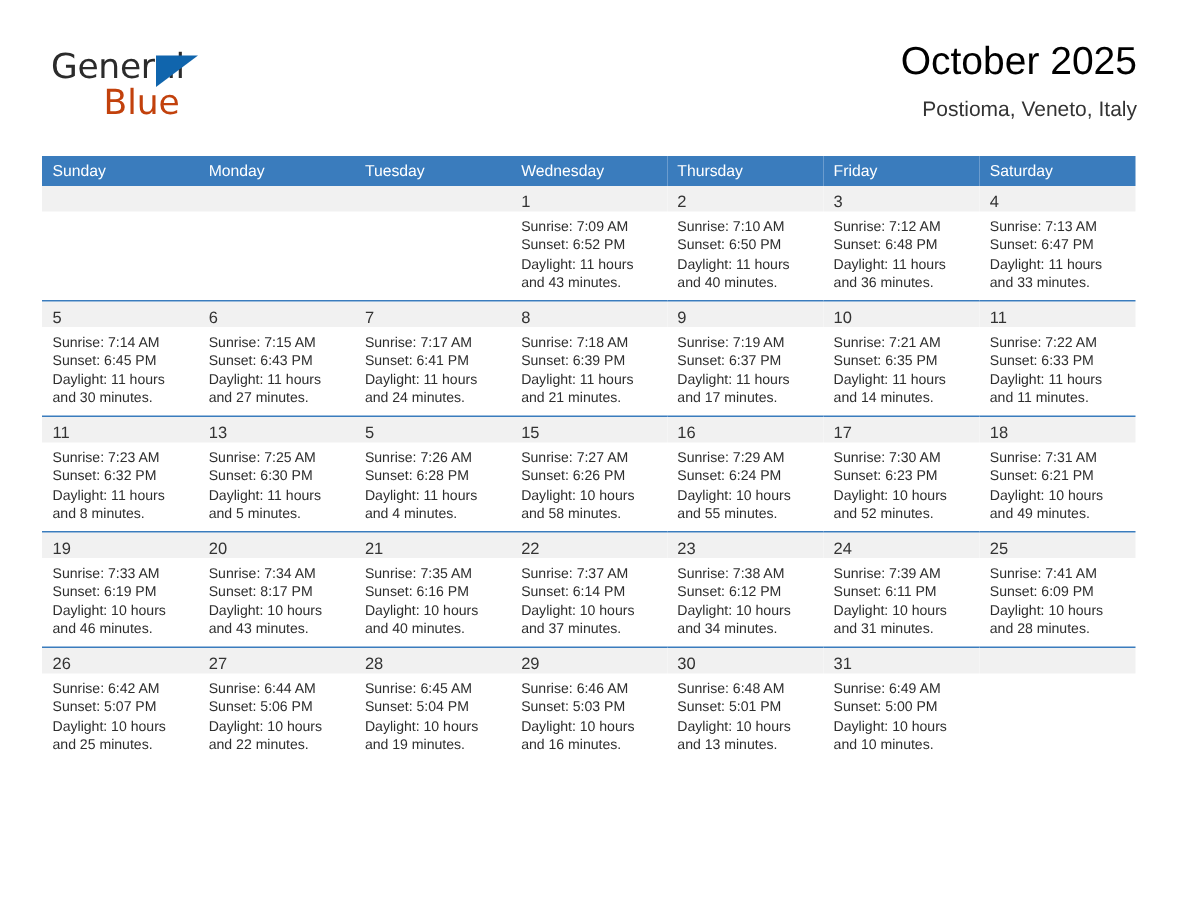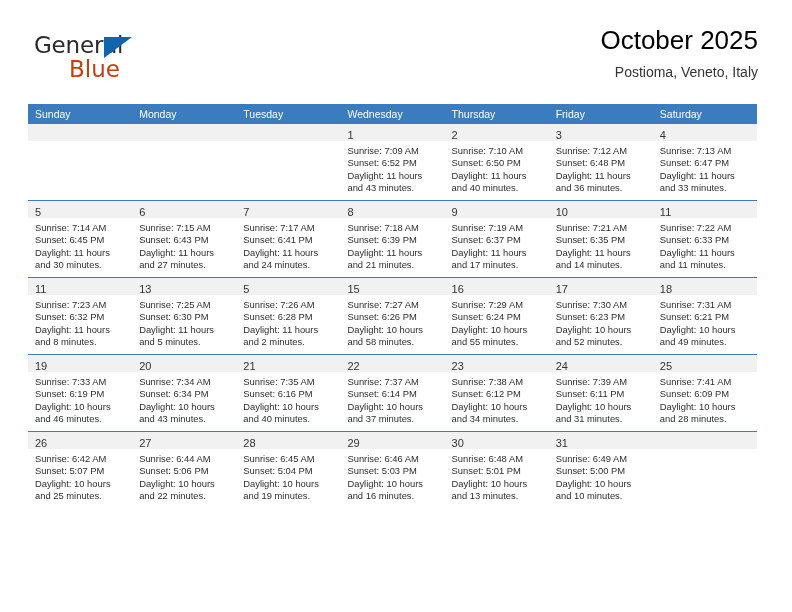--- a/index.html
+++ b/index.html
@@ -305,21 +305,21 @@
               <div class="cell-line">Daylight: 11 hours</div>
               <div class="cell-line">and 5 minutes.</div>
             </div>
           </td>
           <td>
             <div class="daynum-band"><span class="daynum">5</span></div>
             <div class="cell-body">
               <div class="cell-line">Sunrise: 7:26 AM</div>
               <div class="cell-line">Sunset: 6:28 PM</div>
               <div class="cell-line">Daylight: 11 hours</div>
-              <div class="cell-line">and 2 minutes.</div>
+              <div class="cell-line">and 4 minutes.</div>
             </div>
           </td>
           <td>
             <div class="daynum-band"><span class="daynum">15</span></div>
             <div class="cell-body">
               <div class="cell-line">Sunrise: 7:27 AM</div>
               <div class="cell-line">Sunset: 6:26 PM</div>
               <div class="cell-line">Daylight: 10 hours</div>
               <div class="cell-line">and 58 minutes.</div>
             </div>
@@ -359,21 +359,21 @@
               <div class="cell-line">Sunrise: 7:33 AM</div>
               <div class="cell-line">Sunset: 6:19 PM</div>
               <div class="cell-line">Daylight: 10 hours</div>
               <div class="cell-line">and 46 minutes.</div>
             </div>
           </td>
           <td>
             <div class="daynum-band"><span class="daynum">20</span></div>
             <div class="cell-body">
               <div class="cell-line">Sunrise: 7:34 AM</div>
-              <div class="cell-line">Sunset: 6:34 PM</div>
+              <div class="cell-line">Sunset: 8:17 PM</div>
               <div class="cell-line">Daylight: 10 hours</div>
               <div class="cell-line">and 43 minutes.</div>
             </div>
           </td>
           <td>
             <div class="daynum-band"><span class="daynum">21</span></div>
             <div class="cell-body">
               <div class="cell-line">Sunrise: 7:35 AM</div>
               <div class="cell-line">Sunset: 6:16 PM</div>
               <div class="cell-line">Daylight: 10 hours</div>

